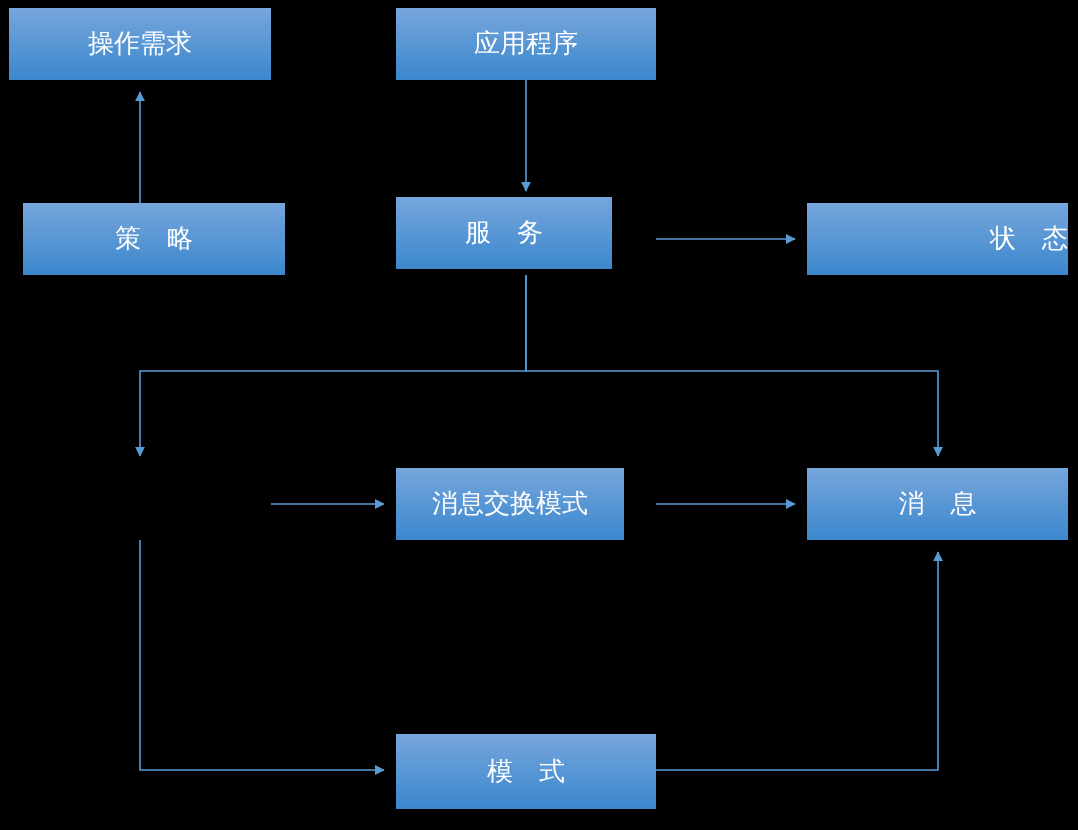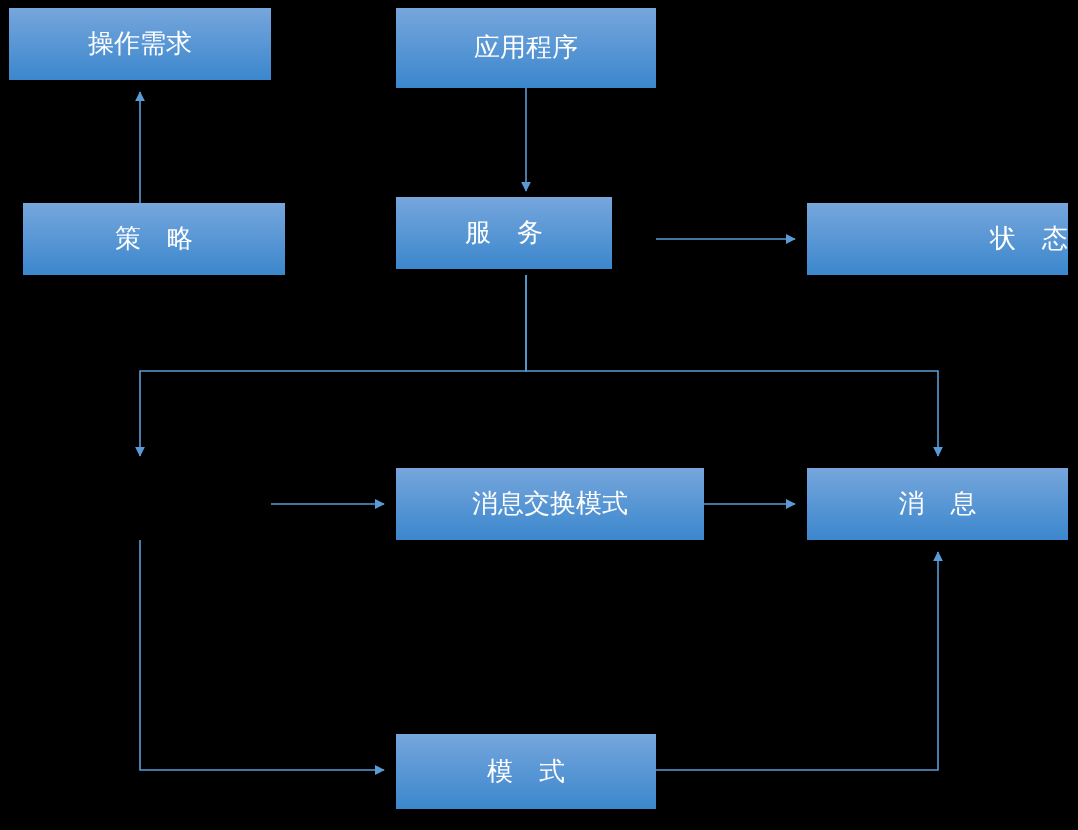--- a/index.html
+++ b/index.html
@@ -78,38 +78,38 @@
 
     <path d="M140,540 L140,770 L384,770" fill="none" stroke="#5b9bd5" stroke-width="1.6" marker-end="url(#arrow-end)"></path>
 
     <path d="M656,770 L938,770 L938,552" fill="none" stroke="#5b9bd5" stroke-width="1.6" marker-end="url(#arrow-end)"></path>
   </svg>
 
   <div class="node" style="left: 9px; top: 8px; width: 262px; height: 72px; background: linear-gradient(rgb(118, 166, 220) 0%, rgb(59, 135, 205) 100%); color: rgb(255, 255, 255);">
     <span class="node-label">操作需求</span>
   </div>
 
-  <div class="node" style="left: 396px; top: 8px; width: 260px; height: 80px; background: linear-gradient(rgb(118, 166, 220) 0%, rgb(59, 135, 205) 100%); color: rgb(255, 255, 255);">
+  <div class="node" style="left: 396px; top: 8px; width: 260px; height: 72px; background: linear-gradient(rgb(118, 166, 220) 0%, rgb(59, 135, 205) 100%); color: rgb(255, 255, 255);">
     <span class="node-label">应用程序</span>
   </div>
 
   <div class="node" style="left: 9px; top: 203px; width: 262px; height: 72px; background: linear-gradient(rgb(118, 166, 220) 0%, rgb(59, 135, 205) 100%); color: rgb(255, 255, 255); margin-left: 14px;">
     <span class="node-label spaced">策    略</span>
   </div>
 
   <div class="node" style="left: 396px; top: 197px; width: 216px; height: 72px; background: linear-gradient(rgb(118, 166, 220) 0%, rgb(59, 135, 205) 100%); color: rgb(255, 255, 255);">
     <span class="node-label spaced">服    务</span>
   </div>
 
   <div class="node" style="left: 807px; top: 203px; width: 261px; height: 72px; background: linear-gradient(rgb(118, 166, 220) 0%, rgb(59, 135, 205) 100%); color: rgb(255, 255, 255); justify-content: flex-end;">
     <span class="node-label spaced">状    态</span>
   </div>
 
 
-  <div class="node" style="left: 396px; top: 468px; width: 308px; height: 72px; background: linear-gradient(rgb(118, 166, 220) 0%, rgb(59, 135, 205) 100%); color: rgb(255, 255, 255);">
+  <div class="node" style="left: 396px; top: 468px; width: 228px; height: 72px; background: linear-gradient(rgb(118, 166, 220) 0%, rgb(59, 135, 205) 100%); color: rgb(255, 255, 255);">
     <span class="node-label">消息交换模式</span>
   </div>
 
   <div class="node" style="left: 807px; top: 468px; width: 261px; height: 72px; background: linear-gradient(rgb(118, 166, 220) 0%, rgb(59, 135, 205) 100%); color: rgb(255, 255, 255);">
     <span class="node-label spaced">消    息</span>
   </div>
 
   <div class="node" style="left: 396px; top: 734px; width: 260px; height: 75px; background: linear-gradient(rgb(118, 166, 220) 0%, rgb(59, 135, 205) 100%); color: rgb(255, 255, 255);">
     <span class="node-label spaced">模    式</span>
   </div>

